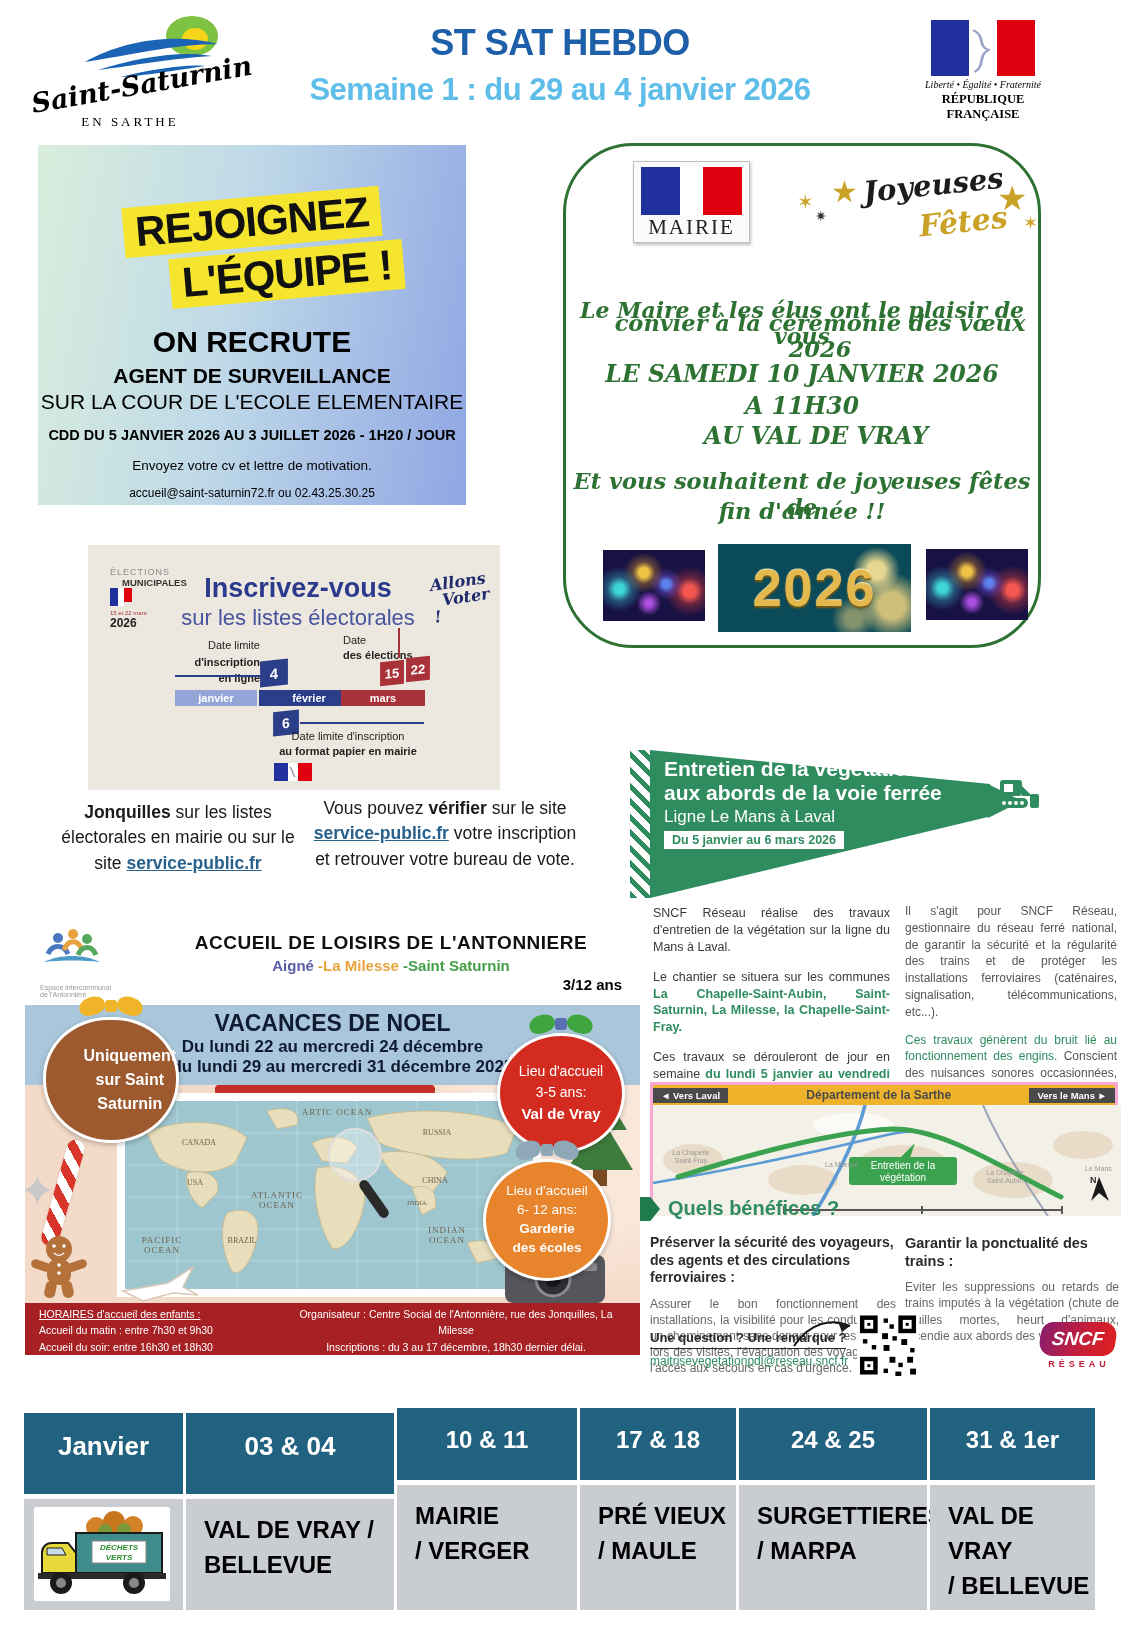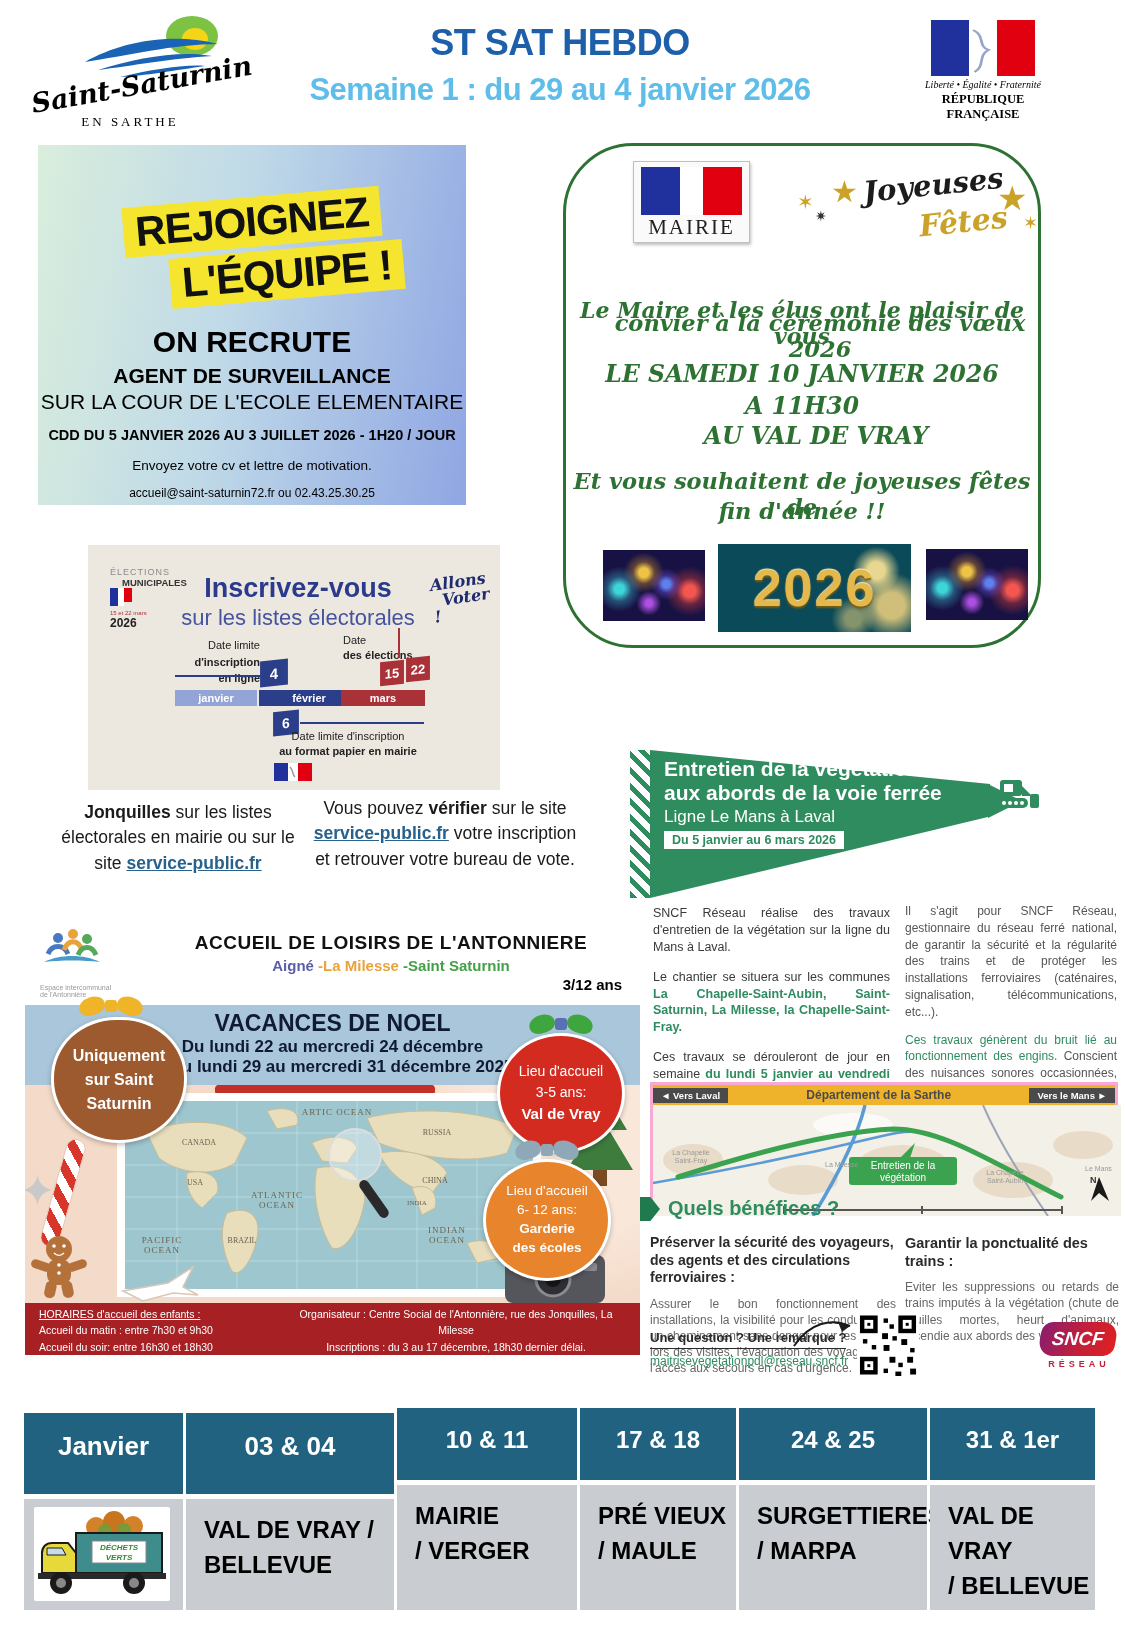--- a/index.html
+++ b/index.html
@@ -493,21 +493,21 @@
       </svg>
       <svg class="abs" style="left:88px;top:176px;" width="90" height="44" viewBox="0 0 90 44">
         <path d="M10 30 L55 22 L80 6 L70 26 L85 34 L60 32 L30 40 Z" fill="#fff" stroke="#D8C8B8" stroke-width="1.5"></path>
       </svg>
     </div>
 
     <div class="abs" style="left:18px;top:2px;width:136px;height:136px;">
       <div class="bow yellow abs" style="left:36px;top:-12px;">
           <span class="knot"></span>
         </div>
-      <div class="ornament abs" style="left:8px;top:10px;width:136px;height:126px;background:#9C5A2E;border-radius:48% 48% 50% 50%;">
+      <div class="ornament abs" style="left:0;top:10px;width:136px;height:126px;background:#9C5A2E;border-radius:48% 48% 50% 50%;align-items:flex-end;">
         <div style="font-size:16px;font-weight:700;line-height:1.5;">
           <div>Uniquement</div>
           <div>sur Saint</div>
           <div>Saturnin</div>
         </div>
       </div>
     </div>
     <div class="abs" style="left:472px;top:18px;width:128px;height:130px;">
       <div class="bow green abs" style="left:32px;top:-10px;">
           <span class="knot"></span>

